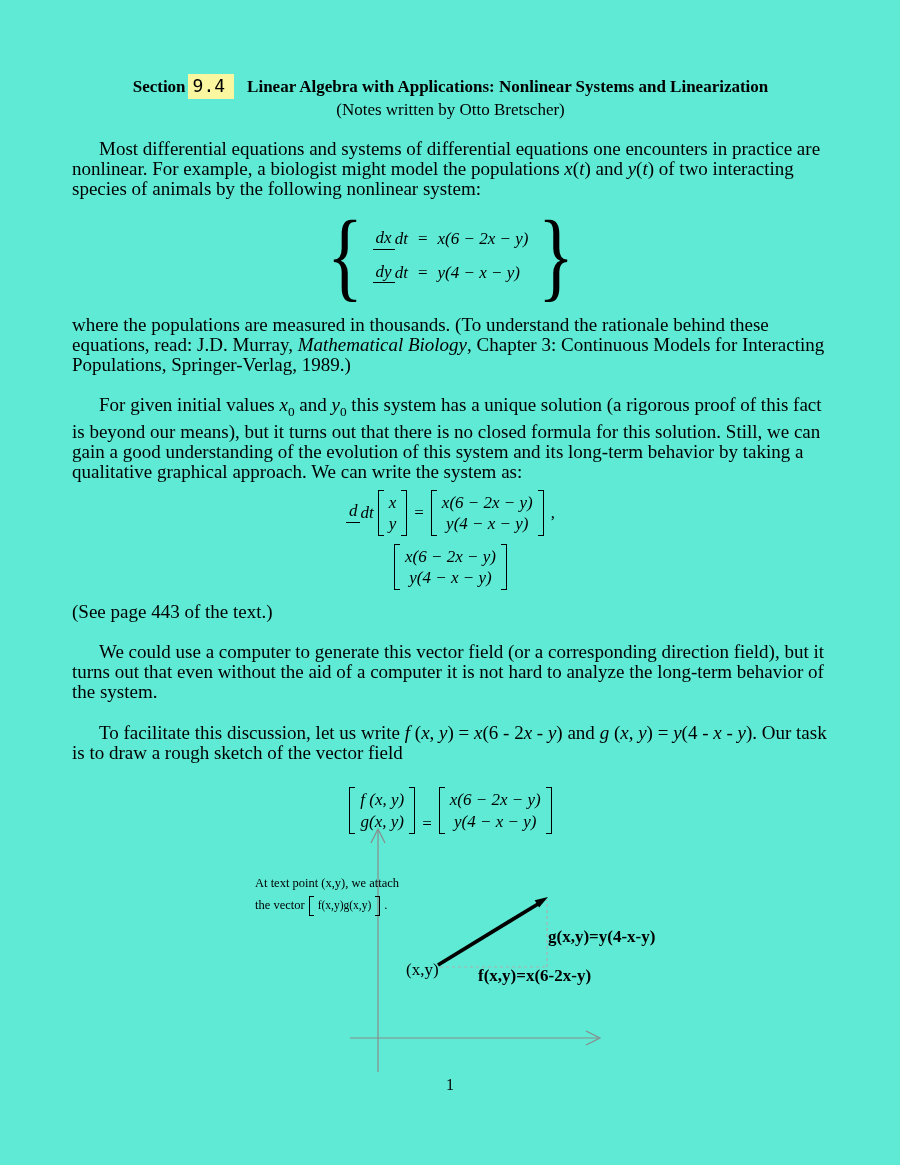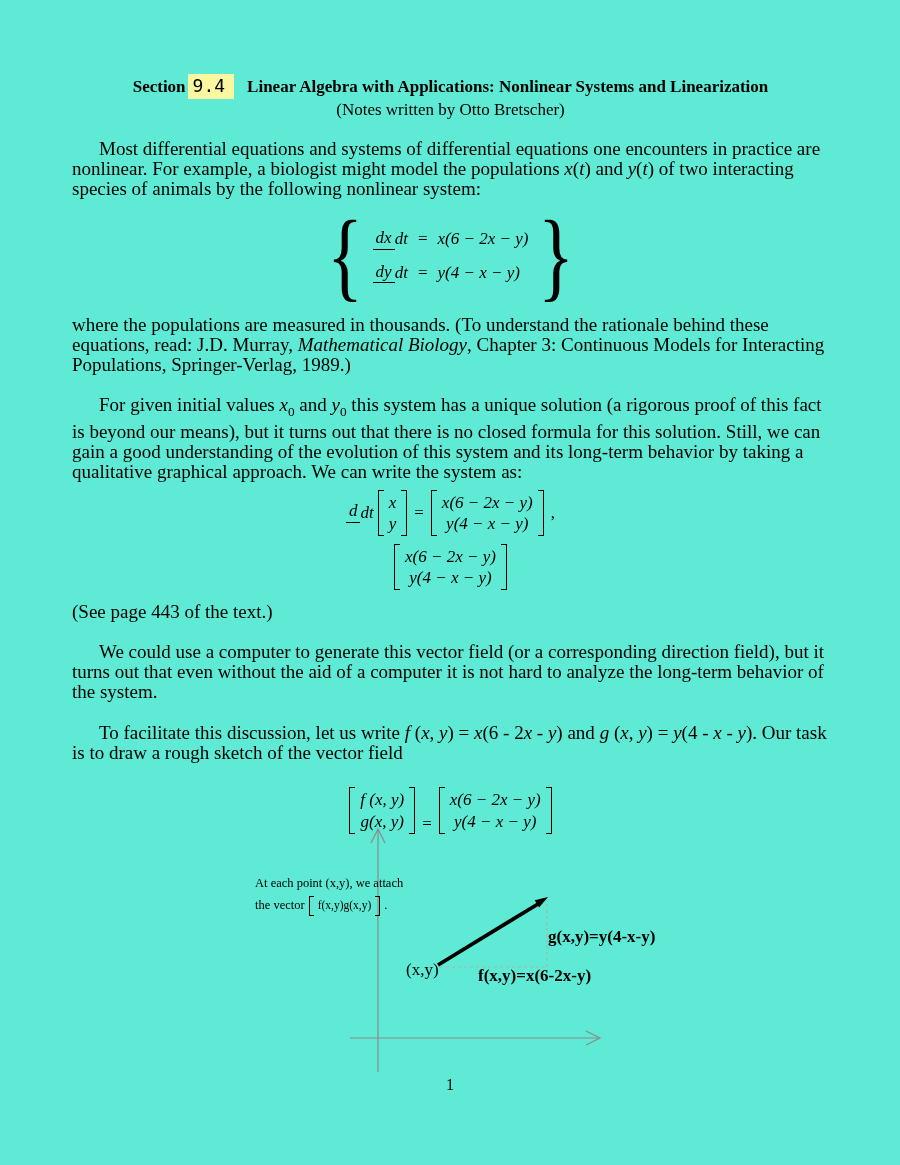--- a/index.html
+++ b/index.html
@@ -172,21 +172,21 @@
     <line x1="128" y1="10" x2="128" y2="252" stroke-width="1.2" stroke="#8a8a8a"></line>
     <polyline points="121,23 128,9 135,23" fill="none" stroke-width="1.2" stroke="#8a8a8a"></polyline>
     <line x1="100" y1="218" x2="348" y2="218" stroke-width="1.2" stroke="#8a8a8a"></line>
     <polyline points="336,211 350,218 336,225" fill="none" stroke-width="1.2" stroke="#8a8a8a"></polyline>
     <line class="dash" x1="190" y1="147" x2="297" y2="147" stroke-width="1.2" stroke="#b0b0b0"></line>
     <line class="dash" x1="297" y1="147" x2="297" y2="80" stroke-width="1.2" stroke="#b0b0b0"></line>
     <line x1="188" y1="145" x2="288" y2="84" stroke-width="3.8" stroke="#000000"></line>
     <polygon points="298,77 289.1,87.4 284.7,80.2" fill="#000000"></polygon>
   </svg>
 
-  <div class="fig-label fig-note1">At each point (x,y), we attach</div>
+  <div class="fig-label fig-note1">At text point (x,y), we attach</div>
   <div class="fig-label fig-note2">
     <span>the vector</span>
     <span class="smat">
       <span class="bl"></span>
       <span class="rows">
         <span>f(x,y)</span>
         <span>g(x,y)</span>
       </span>
       <span class="br"></span>
     </span>

